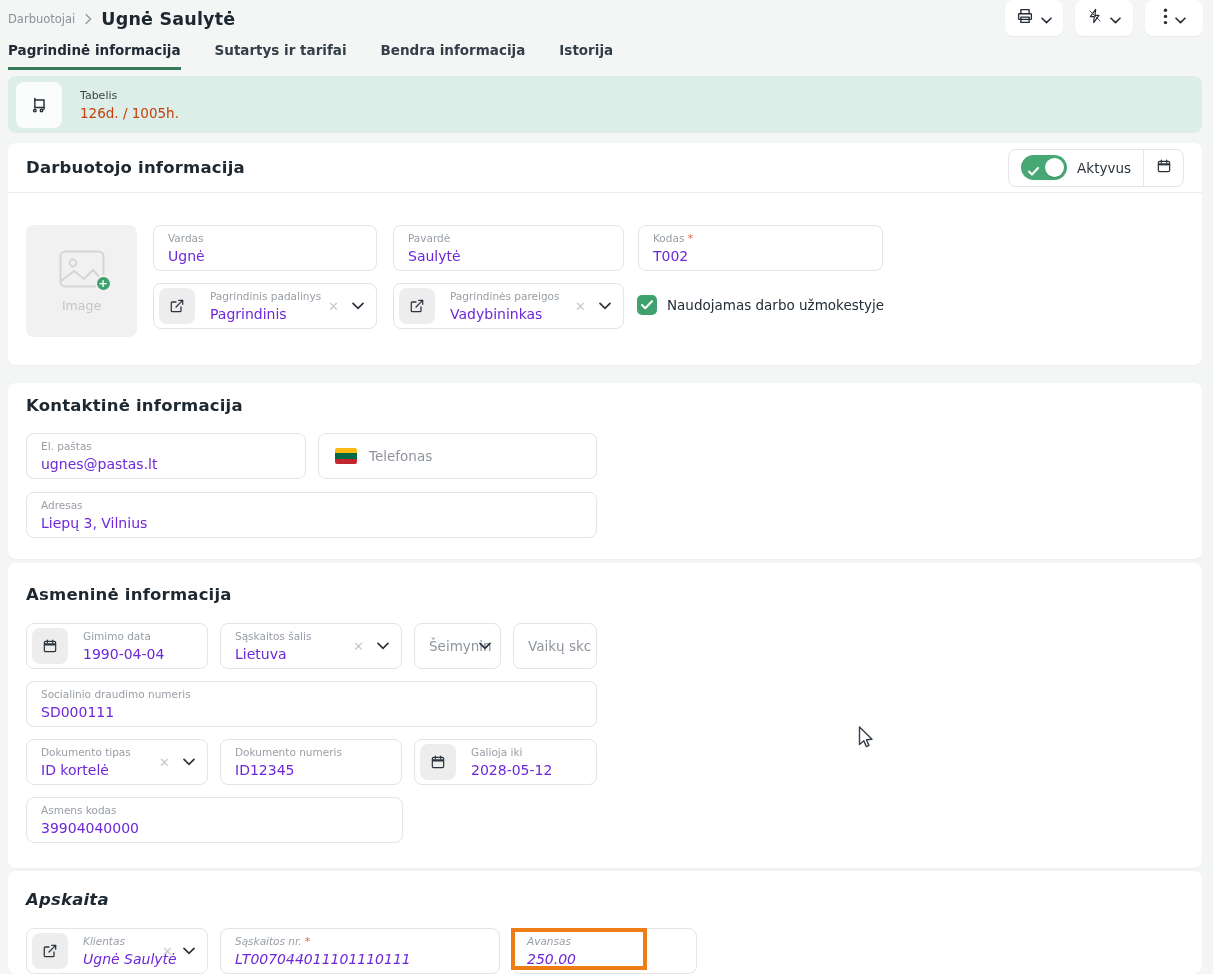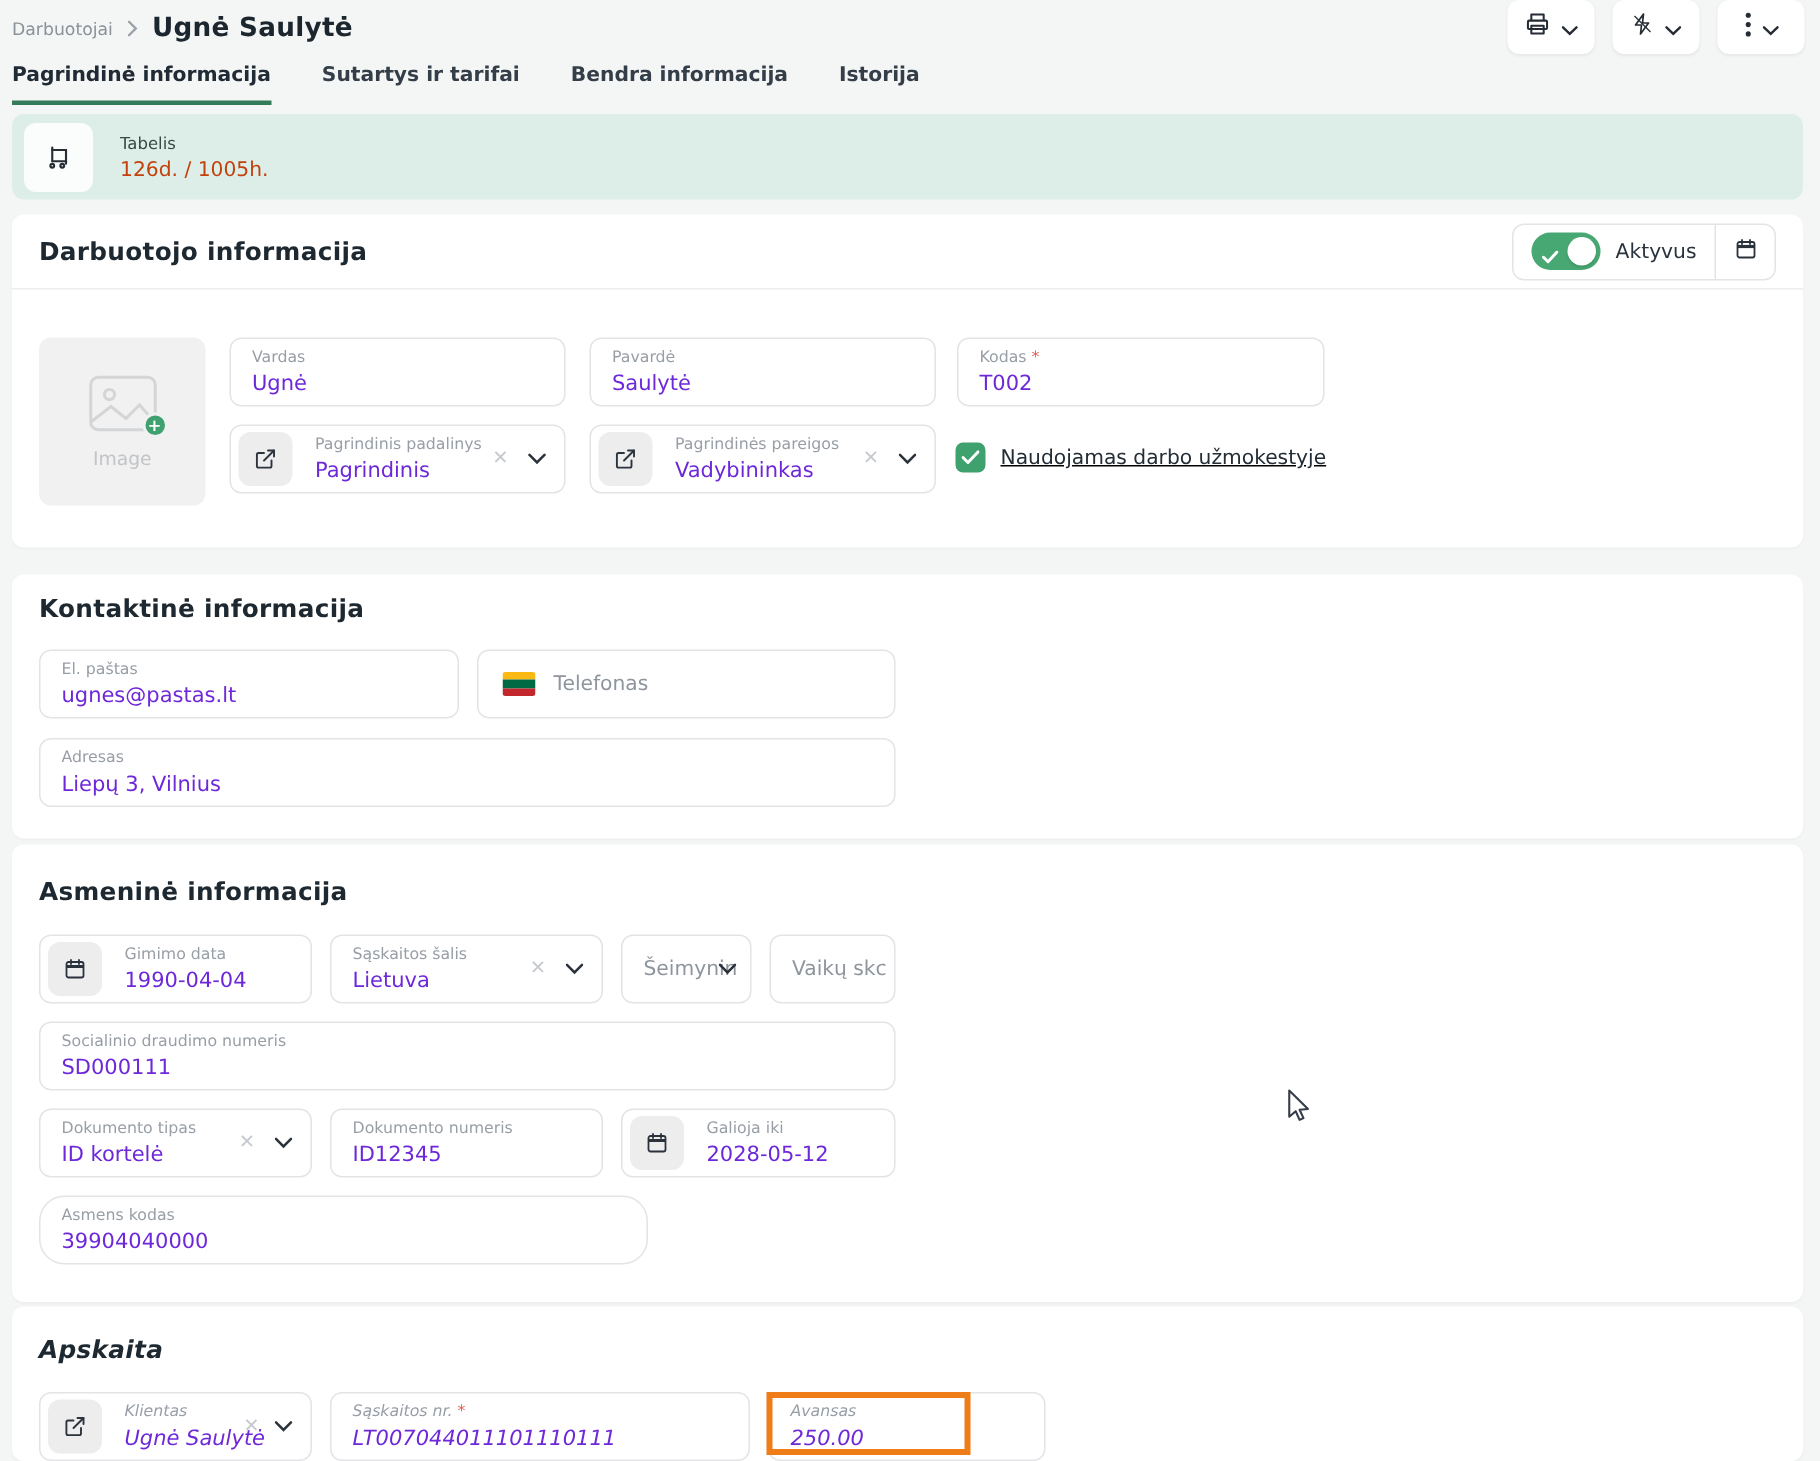--- a/index.html
+++ b/index.html
@@ -56,21 +56,21 @@
   .f-label { position:absolute; left:14px; top:6px; font-size:10.5px; color:#989ea6; white-space:nowrap; }
   .f-value { position:absolute; left:14px; top:22px; font-size:14px; color:#6d28d9; white-space:nowrap; }
   .f-center { position:absolute; left:14px; top:50%; transform:translateY(-50%); font-size:13.5px; white-space:nowrap; }
   .placeholder { color:#8f959d; }
   .with-icon .f-label, .with-icon .f-value { left:56px; }
   .icon-sq { position:absolute; left:5px; top:4px; width:36px; height:36px; background:#ededee; border-radius:8px; display:flex; align-items:center; justify-content:center; color:#2b333d; }
   .clear-x { position:absolute; right:37px; top:50%; transform:translateY(-50%); color:#c6cacf; font-size:13px; font-weight:700; }
   .chev { position:absolute; right:12px; top:50%; transform:translateY(-50%); color:#2a323c; display:flex; }
   .req { color:#e25c4a; }
 
-  .checkbox-row { position:absolute; display:flex; align-items:center; gap:10px;text-decoration:underline; }
+  .checkbox-row { position:absolute; display:flex; align-items:center; gap:10px; }
   .checkbox { width:20px; height:20px; background:#3fa26e; border-radius:5px; display:flex; align-items:center; justify-content:center; }
   .checkbox-label { font-size:13.5px; color:#232d37; }
 
   .flag { position:absolute; left:16px; top:50%; transform:translateY(-50%); width:22px; height:16px; border-radius:2px; overflow:hidden; display:flex; flex-direction:column; }
   .flag div { flex:1; }
 
   #card-contact { top:383px; height:176px; }
   #card-personal { top:563px; height:305px; }
   #card-accounting { top:871px; height:103px;font-style:italic; }
   .card-pad-title { position:absolute; left:18px; }
@@ -338,21 +338,21 @@
         <svg width="16" height="16" viewBox="0 0 24 24" fill="none" stroke="#2a323c" stroke-width="1.8">
             <rect x="3.5" y="5" width="17" height="15.5" rx="2"></rect>
             <path d="M3.5 9.5h17" stroke-width="3.2"></path>
             <path d="M8 3v4M16 3v4" stroke-linecap="round"></path>
           </svg>
       </span>
       <span class="f-label">Galioja iki</span>
       <span class="f-value">2028-05-12</span>
     </div>
 
-    <div class="field" style="left:18px; top:234px; width:406px;border-radius:17px;">
+    <div class="field" style="left:18px; top:234px; width:377px;">
       <span class="f-label">Asmens kodas</span>
       <span class="f-value">39904040000</span>
     </div>
   </div>
 
   <div class="card" id="card-accounting">
     <span class="card-title card-pad-title" style="top:19px;">Apskaita</span>
 
     <div class="field with-icon" style="left:18px; top:57px; width:182px;">
       <span class="icon-sq">

